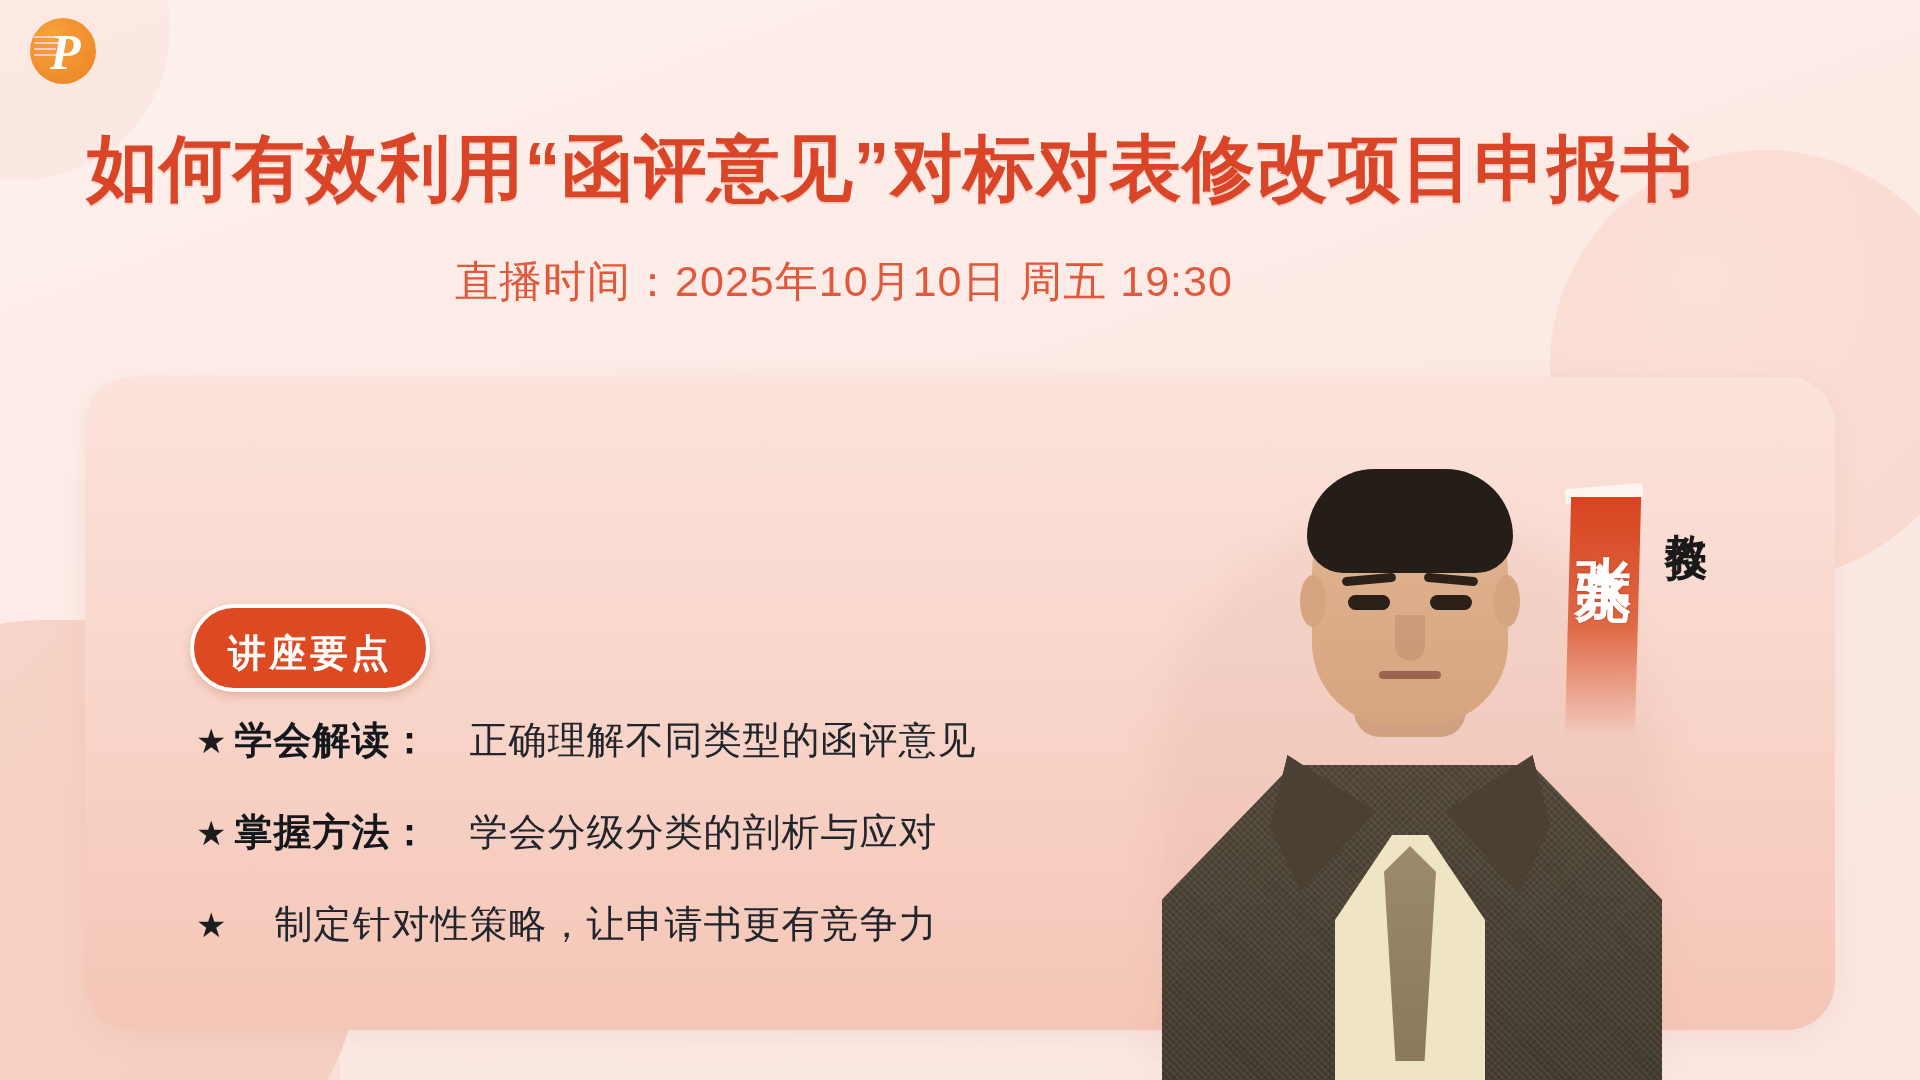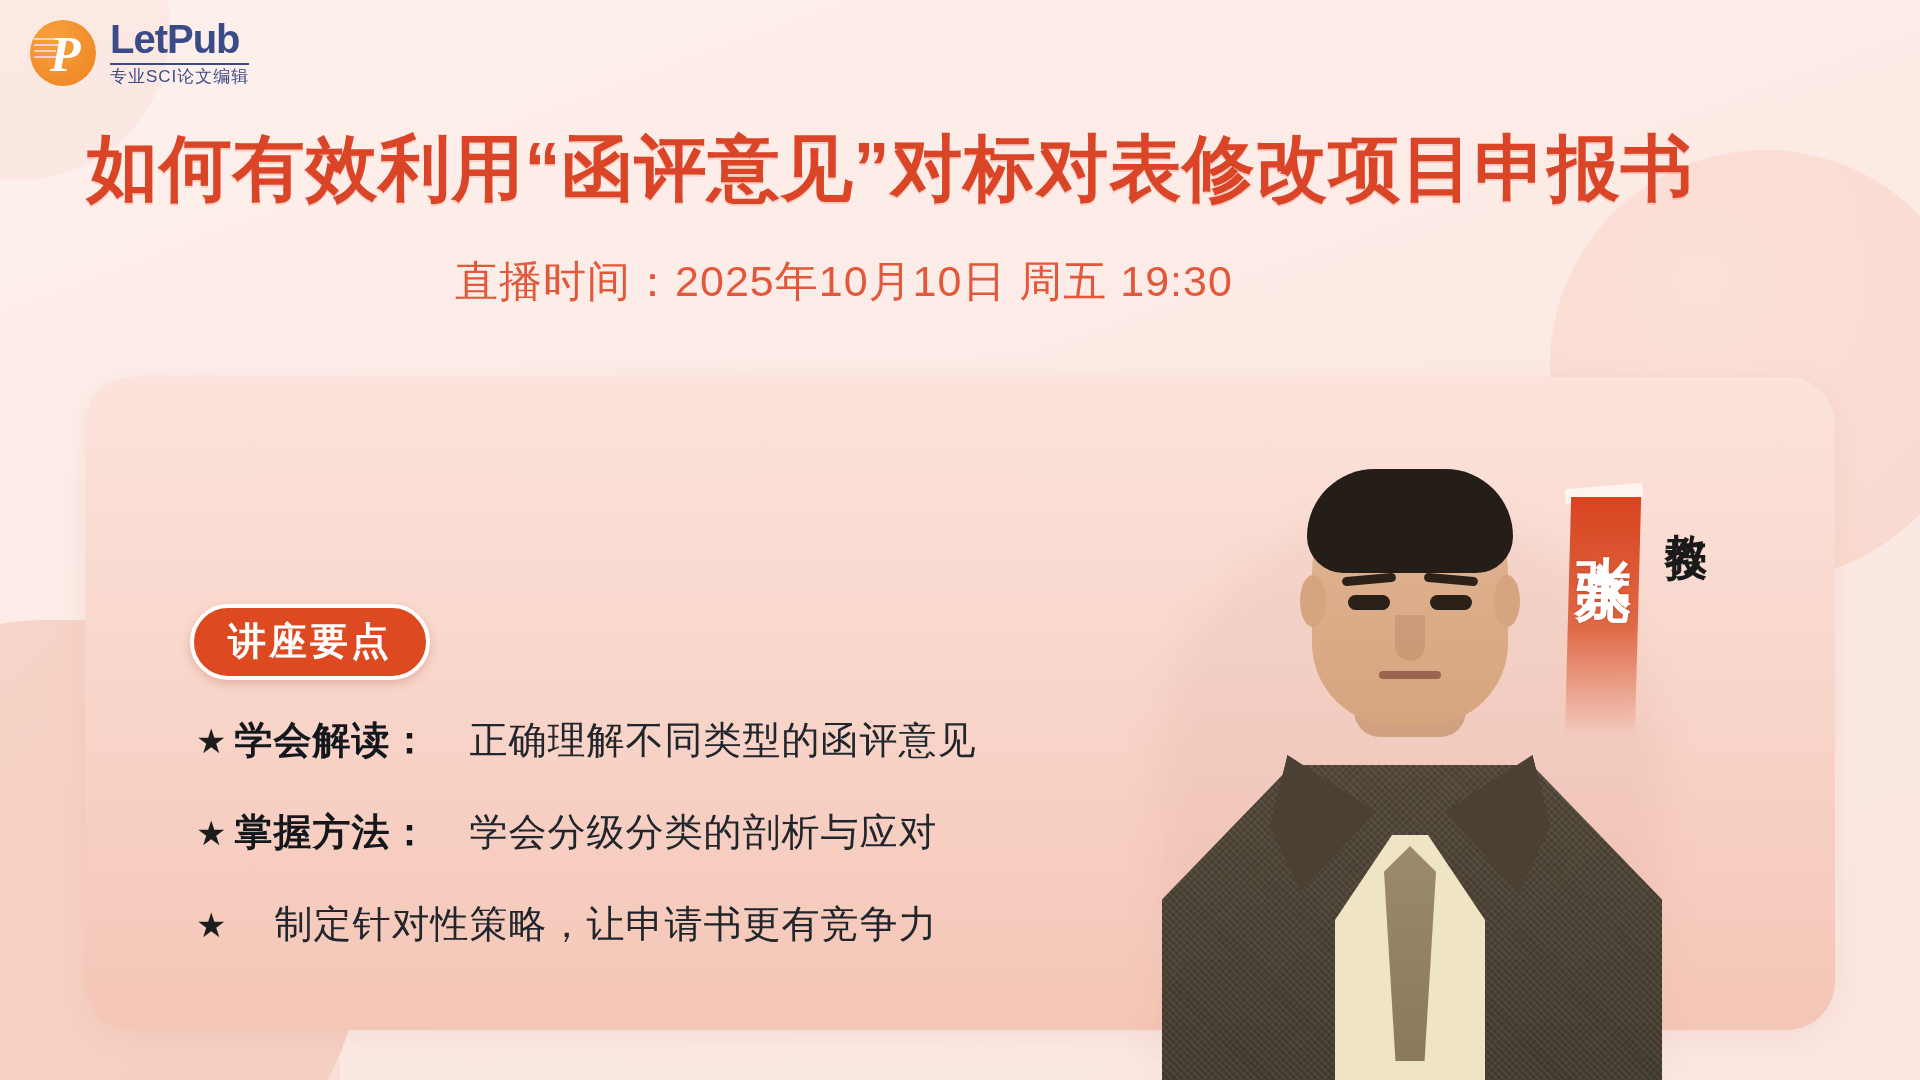--- a/index.html
+++ b/index.html
@@ -62,21 +62,21 @@
     font-size:43px;line-height:52px;color:#e2583a;letter-spacing:1px;}
 
   
   #card{position:absolute;left:85px;top:377px;width:1750px;height:653px;
     border-radius:48px;overflow:hidden;
     background:linear-gradient(180deg,#fbe3dc 0%,#f8d3c7 55%,#f4c6b6 100%);
     box-shadow:0 6px 28px rgba(200,120,95,.10);}
 
   
   #badge{position:absolute;left:190px;top:604px;
-    padding:10px 34px 12px;border-radius:46px;
+    padding:22px 34px 12px;border-radius:46px;
     background:#dd4a22;border:4px solid #ffffff;
     box-shadow:0 4px 10px rgba(170,70,40,.25);}
   #badge span{font-size:38px;line-height:46px;font-weight:700;color:#ffffff;letter-spacing:3px;}
 
   
   #bullets{position:absolute;left:196px;top:716px;width:1060px;}
   .bullet{display:flex;align-items:baseline;margin-bottom:44px;white-space:nowrap;}
   .bullet .star{font-size:34px;line-height:44px;color:#1c1c1c;margin-right:8px;}
   .bullet .lab{font-size:38px;line-height:48px;font-weight:700;color:#14181c;letter-spacing:1px;}
   .bullet .txt{font-size:38px;line-height:48px;font-weight:400;color:#20262c;letter-spacing:1px;margin-left:40px;}
@@ -154,25 +154,20 @@
   <div id="logo">
     <div class="logo-mark">
       <div class="streaks">
           <i></i>
           <i></i>
           <i></i>
           <i></i>
         </div>
       <div class="pletter">P</div>
     </div>
-    <div class="logo-text">
-      <div class="logo-word">LetPub</div>
-      <div class="logo-rule"></div>
-      <div class="logo-sub">专业SCI论文编辑</div>
-    </div>
   </div>
 
   <div id="headline">如何有效利用“函评意见”对标对表修改项目申报书</div>
   <div id="subline">直播时间：2025年10月10日  周五  19:30</div>
 
   <div id="card"></div>
 
   <div id="badge">
     <span>讲座要点</span>
   </div>

